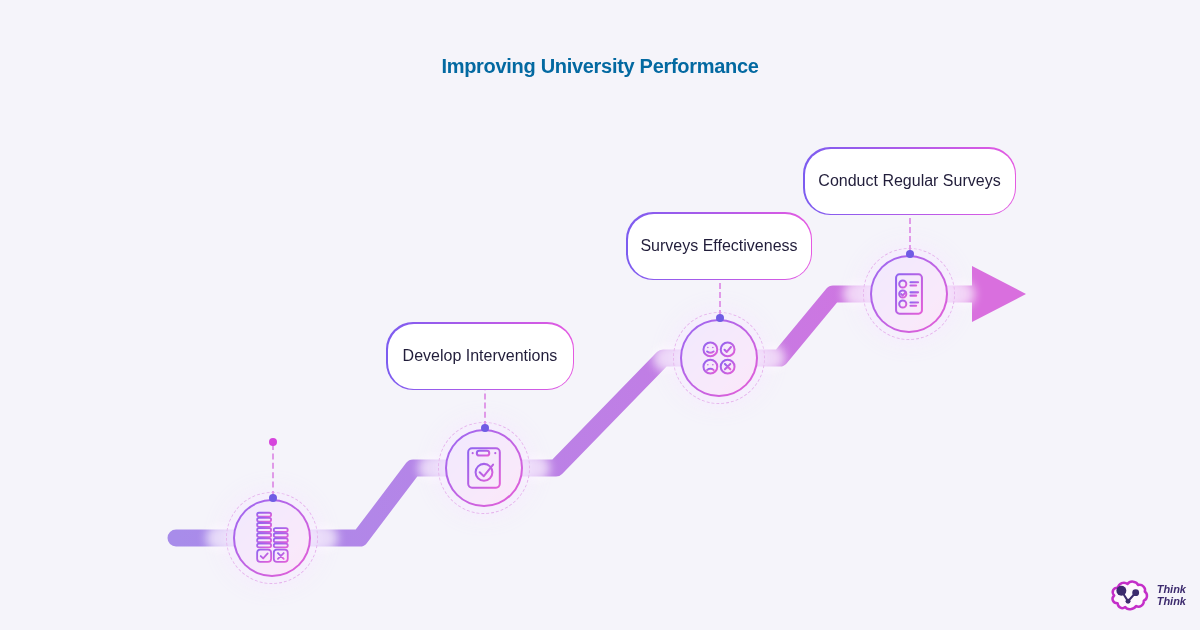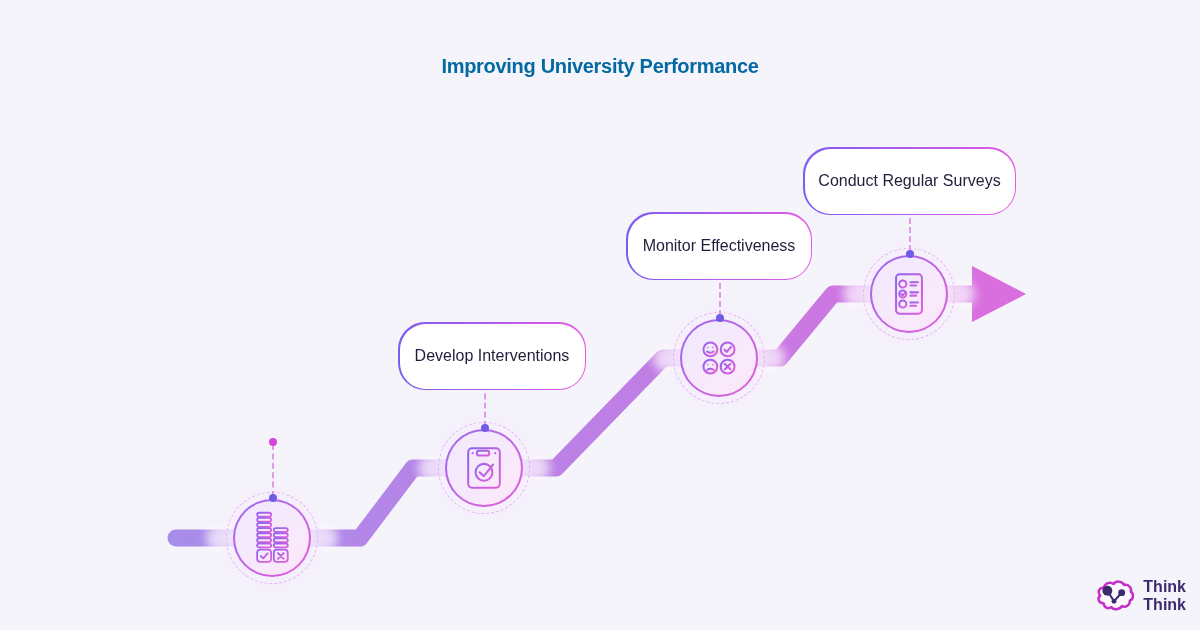--- a/index.html
+++ b/index.html
@@ -60,21 +60,21 @@
     width:100%;height:100%;border-radius:26px;background:#ffffff;
     display:flex;align-items:center;justify-content:center;
     font-size:16px;color:#211d3a;font-weight:500;white-space:nowrap;
   }
 
   .logo{
     position:absolute;right:14px;bottom:16px;z-index:9;
     display:flex;align-items:center;gap:7px;
   }
   .logo-text{
-    font-size:16px;font-weight:700;
+    font-size:11px;font-weight:700;font-style:italic;
     color:#3d2b6e;line-height:1.08;
   }
 </style>
 </head>
 <body>
 
 <div class="canvas">
 
   <h1 class="title">Improving University Performance</h1>
 
@@ -143,21 +143,21 @@
       <rect x="16.5" y="6" width="13" height="5" rx="2.5"></rect>
       <circle cx="35.8" cy="8.5" r="1.1" fill="url(#g2)" stroke="none"></circle>
       <circle cx="24" cy="28.5" r="8.8"></circle>
       <path d="M19.5 28.5 L23.8 32.6 L33.5 20.5"></path>
       <path d="M19 41 H29"></path>
     </g>
   </svg>
   <div class="connector" style="left:484px;top:375px;height:52px"></div>
   <div class="dot dot-pill" style="left:481px;top:369px"></div>
   <div class="dot dot-node" style="left:481px;top:424px"></div>
-  <div class="pill" style="left:398px;top:322px;width:188px">
+  <div class="pill" style="left:386px;top:322px;width:188px">
     <div class="pill-inner">Develop Interventions</div>
   </div>
 
   <div class="glow-stripe" style="left:653px;top:345px"></div>
   <div class="node-dashed" style="left:673px;top:312px"></div>
   <div class="node" style="left:680px;top:319px">
     <div class="node-inner"></div>
   </div>
   <svg class="node-icon" style="left:696px;top:335px" width="46" height="46" viewBox="0 0 48 48">
     <defs>
@@ -180,21 +180,21 @@
       <circle cx="12.4" cy="31" r="0.8" fill="url(#g3)" stroke="none"></circle>
       <circle cx="17.6" cy="31" r="0.8" fill="url(#g3)" stroke="none"></circle>
       <path d="M11.6 36.6 Q15 34 18.4 36.6"></path>
       <path d="M30.2 30.2 l5.6 5.6 M35.8 30.2 l-5.6 5.6"></path>
     </g>
   </svg>
   <div class="connector" style="left:719px;top:265px;height:51px"></div>
   <div class="dot dot-pill" style="left:716px;top:259px"></div>
   <div class="dot dot-node" style="left:716px;top:314px"></div>
   <div class="pill" style="left:626px;top:212px;width:186px">
-    <div class="pill-inner">Monitor Effectiveness</div>
+    <div class="pill-inner">Surveys Effectiveness</div>
   </div>
 
   <div class="glow-stripe" style="left:843px;top:281px"></div>
   <div class="node-dashed" style="left:863px;top:248px"></div>
   <div class="node" style="left:870px;top:255px">
     <div class="node-inner"></div>
   </div>
   <svg class="node-icon" style="left:886px;top:271px" width="46" height="46" viewBox="0 0 48 48">
     <defs>
         <linearGradient id="g4" x1="0" y1="0" x2="1" y2="1">

